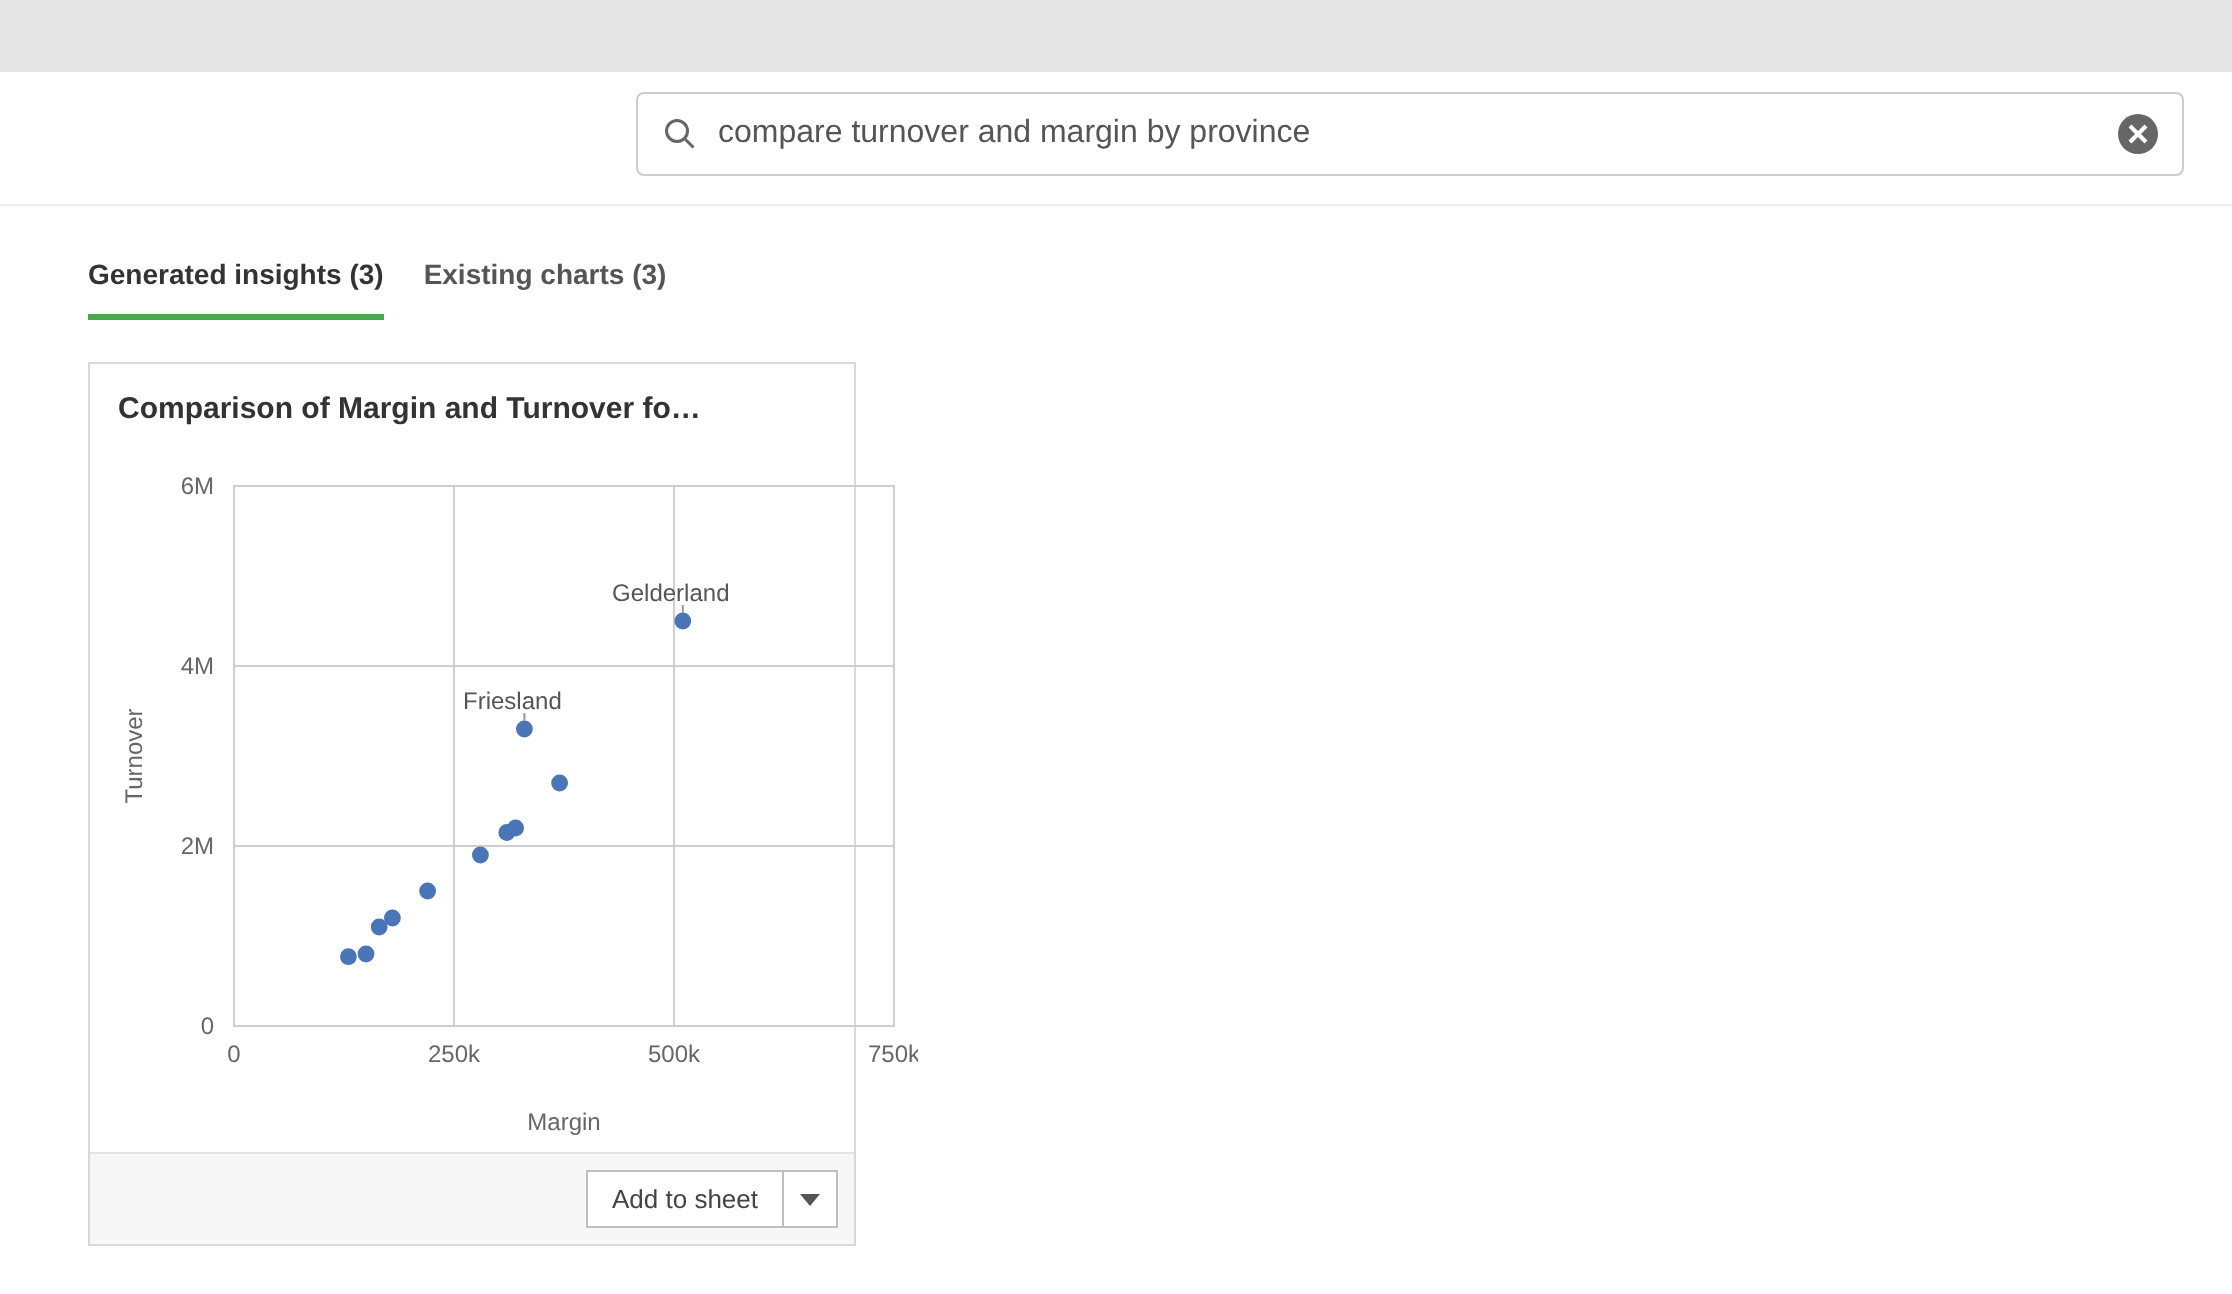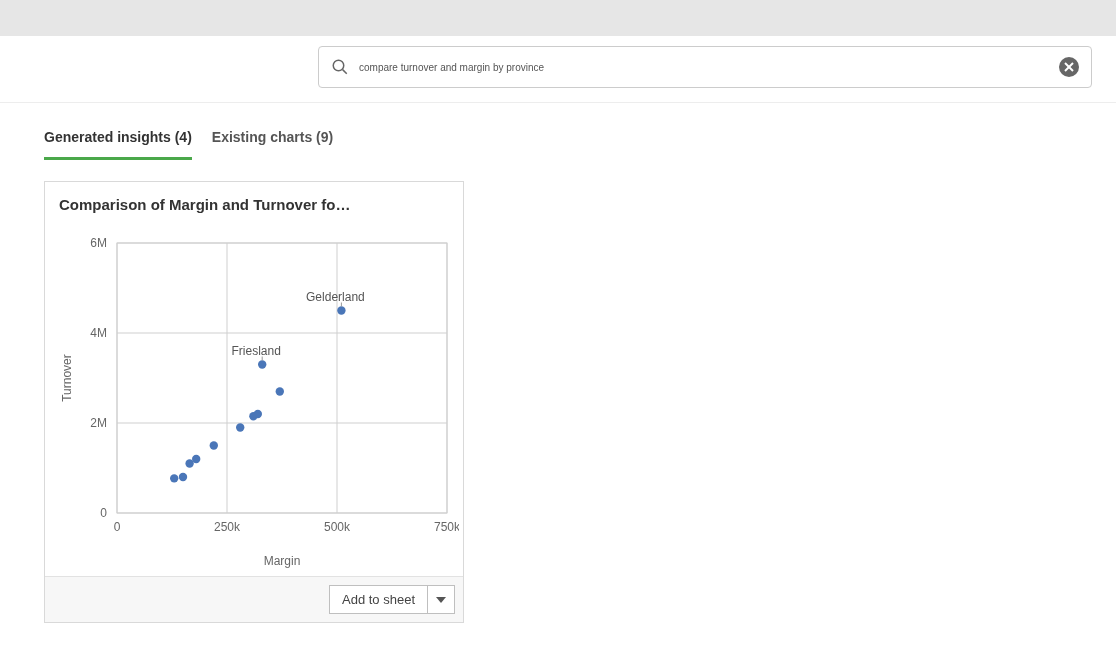--- a/index.html
+++ b/index.html
@@ -28,21 +28,21 @@
     display: flex;
     align-items: center;
     padding: 0 12px;
     background: #fff;
   }
   .search-box svg.mag { flex: 0 0 auto; }
   .search-input {
     flex: 1;
     border: none;
     outline: none;
-    font-size: 10px;
+    font-size: 16px;
     color: #555;
     margin-left: 10px;
   }
   .clear-btn {
     width: 20px; height: 20px;
     border-radius: 50%;
     background: #666;
     display: flex; align-items: center; justify-content: center;
     cursor: pointer;
     flex: 0 0 auto;
@@ -64,21 +64,21 @@
     cursor: pointer;
     font-size: 14px;
   }
   .tab.active {
     color: #333;
     border-bottom: 3px solid #4aa84a;
   }
 
   .card {
     margin-top: 20px;
-    width: 420px;
+    width: 384px;
     border: 1px solid #d9d9d9;
     background: #fff;
   }
   .card-header {
     padding: 14px 14px 6px 14px;
     font-weight: 700;
     font-size: 15px;
     color: #333;
   }
   .chart-zone {
@@ -127,22 +127,22 @@
         <line x1="1" y1="1" x2="9" y2="9"></line>
         <line x1="9" y1="1" x2="1" y2="9"></line>
       </svg>
     </div>
   </div>
 </div>
 
 <div class="content">
 
   <div class="tabs">
-    <div class="tab active">Generated insights (4)</div>
-    <div class="tab">Existing charts (9)</div>
+    <div class="tab active">Generated insights (3)</div>
+    <div class="tab">Existing charts (3)</div>
   </div>
 
   <div class="card">
     <div class="card-header">Comparison of Margin and Turnover fo…</div>
 
     <div class="chart-zone">
       <svg id="chart-svg" width="408" height="340" viewBox="0 0 408 340">
           <line x1="66" y1="14" x2="66" y2="284" stroke="#cfcfcf" stroke-width="1"></line>
           <text x="66" y="302" text-anchor="middle" class="tick-label">0</text>
           <line x1="176" y1="14" x2="176" y2="284" stroke="#cfcfcf" stroke-width="1"></line>

